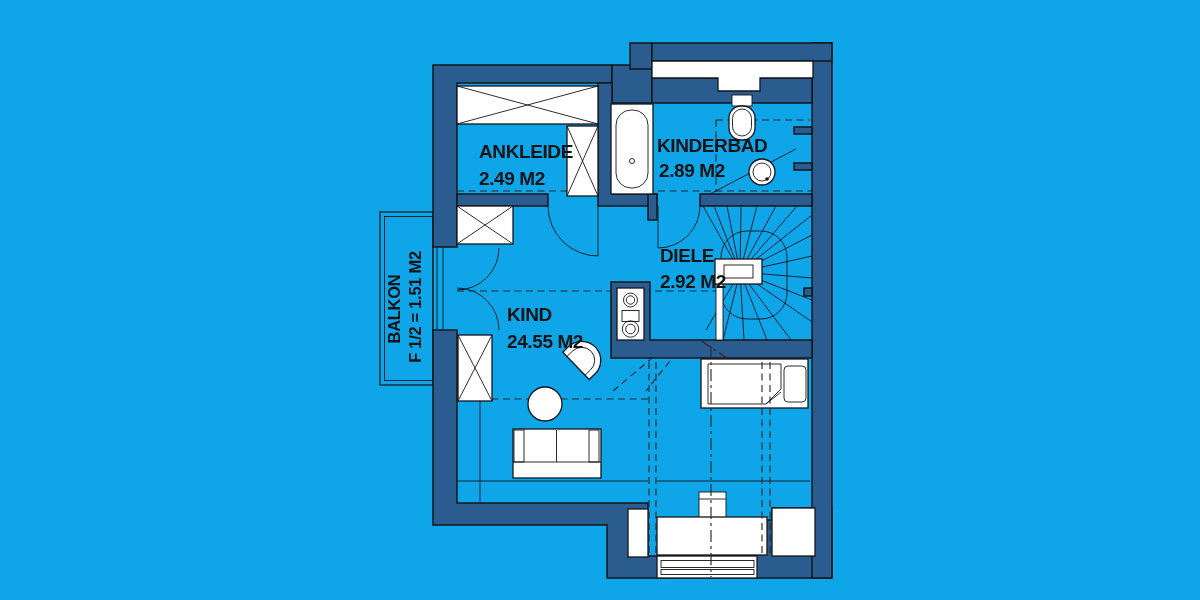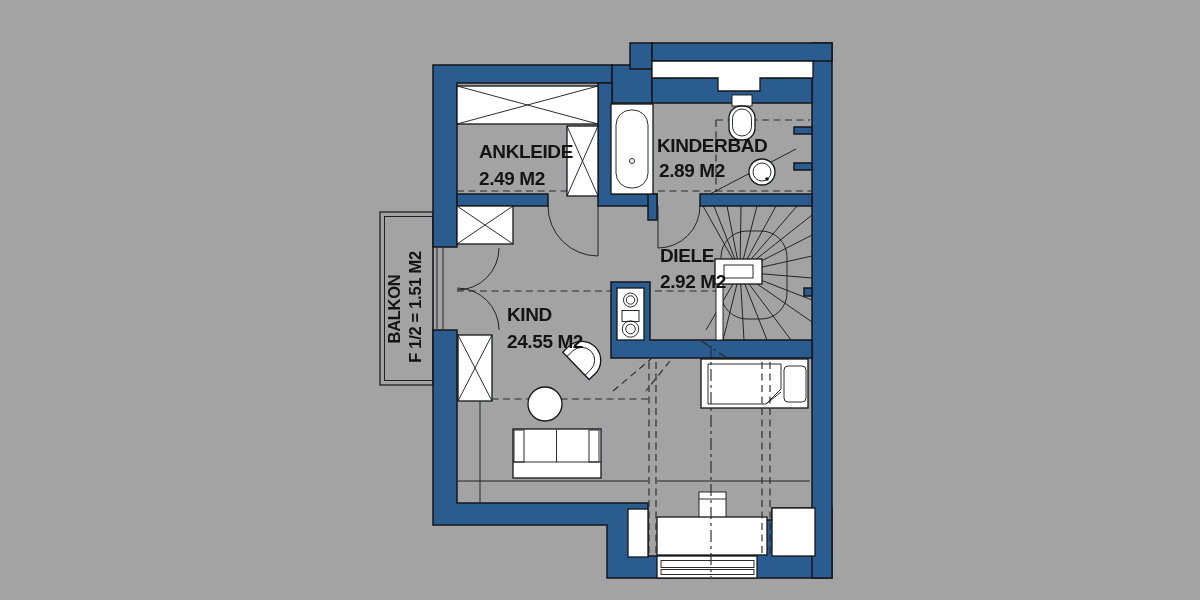--- a/index.html
+++ b/index.html
@@ -1,16 +1,16 @@
 <!DOCTYPE html>
 <html><head>
 <meta charset="utf-8">
 <style>
   html,body{margin:0;padding:0;background:#fff;}
-  .stage{position:relative;width:1200px;height:600px;background:#a3a3a3;overflow:hidden;
+  .stage{position:relative;width:1200px;height:600px;background:#0ea5e9;overflow:hidden;
          font-family:"Liberation Sans",sans-serif;}
   svg{display:block}
   .wall{fill:#2b5c90;stroke:#14161a;stroke-width:1.5;stroke-linejoin:miter;}
   .wh{fill:#ffffff;stroke:#14161a;stroke-width:1.3;}
   .ln{fill:none;stroke:#14161a;stroke-width:1.2;}
   .thin{stroke-width:0.9;}
   .dash{fill:none;stroke:#2a2a2a;stroke-width:1.15;stroke-dasharray:7 4.5;}
   .dashdot{fill:none;stroke:#2a2a2a;stroke-width:1.15;stroke-dasharray:12 4 3 4;}
   .lbl{font:bold 19px "Liberation Sans",sans-serif;letter-spacing:-0.4px;fill:#141414;}
   .lbl-s{font:bold 16.5px "Liberation Sans",sans-serif;letter-spacing:-0.3px;fill:#141414;}

